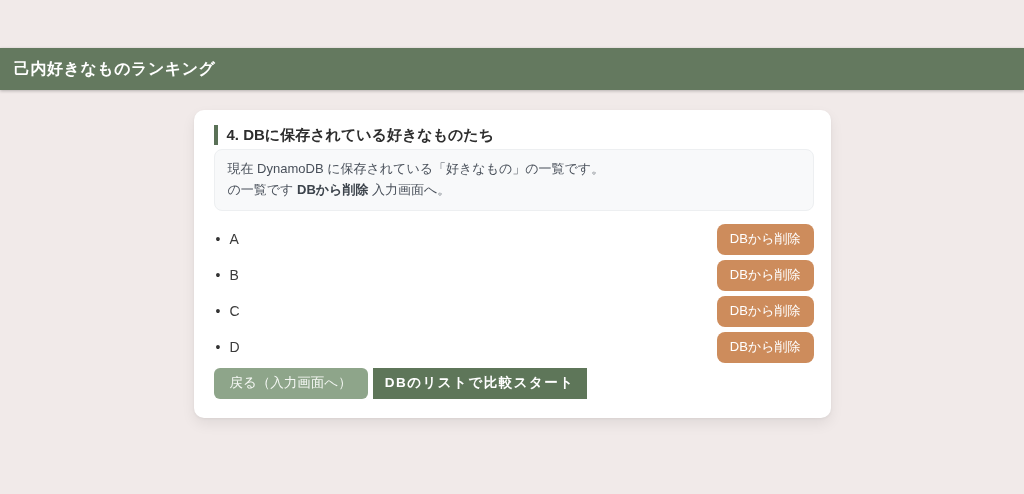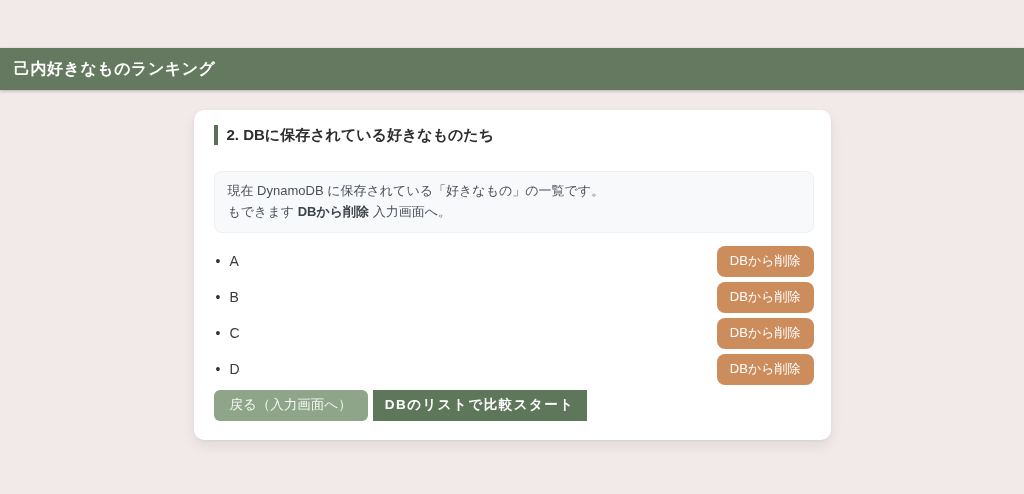--- a/index.html
+++ b/index.html
@@ -34,21 +34,21 @@
   }
   .card-heading {
     border-left: 4px solid #5a7157;
     padding-left: 9px;
     font-size: 15px;
     font-weight: bold;
     color: #2e2e2e;
     line-height: 20px;
   }
   .info-box {
-    margin-top: 26px;
+    margin-top: 4px;
     background: #f8f9fa;
     border: 1px solid #edeff1;
     border-radius: 8px;
     padding: 9px 13px;
     font-size: 13px;
     color: #49505a;
     line-height: 1.6;
   }
   .info-box .strong { font-weight: bold; color: #3c434b; }
   .fav-list { margin-top: 13px; }
@@ -110,25 +110,25 @@
 </head>
 <body>
 
 <header class="app-header">
   <span class="title">己内好きなものランキング</span>
 </header>
 
 <main>
   <section class="card">
 
-    <h2 class="card-heading">2. DBに保存されている好きなものたち</h2>
+    <h2 class="card-heading">4. DBに保存されている好きなものたち</h2>
 
     <div class="info-box">
       <div>現在 DynamoDB に保存されている「好きなもの」の一覧です。</div>
-      <div><span>もできます </span><span class="strong">DBから削除</span><span> 入力画面へ。</span></div>
+      <div><span>の一覧です </span><span class="strong">DBから削除</span><span> 入力画面へ。</span></div>
     </div>
 
     <div class="fav-list">
 
       <div class="fav-row">
         <div class="item-label-wrap">
           <span class="bullet">•</span>
           <span>A</span>
         </div>
         <button class="delete-btn">DBから削除</button>

